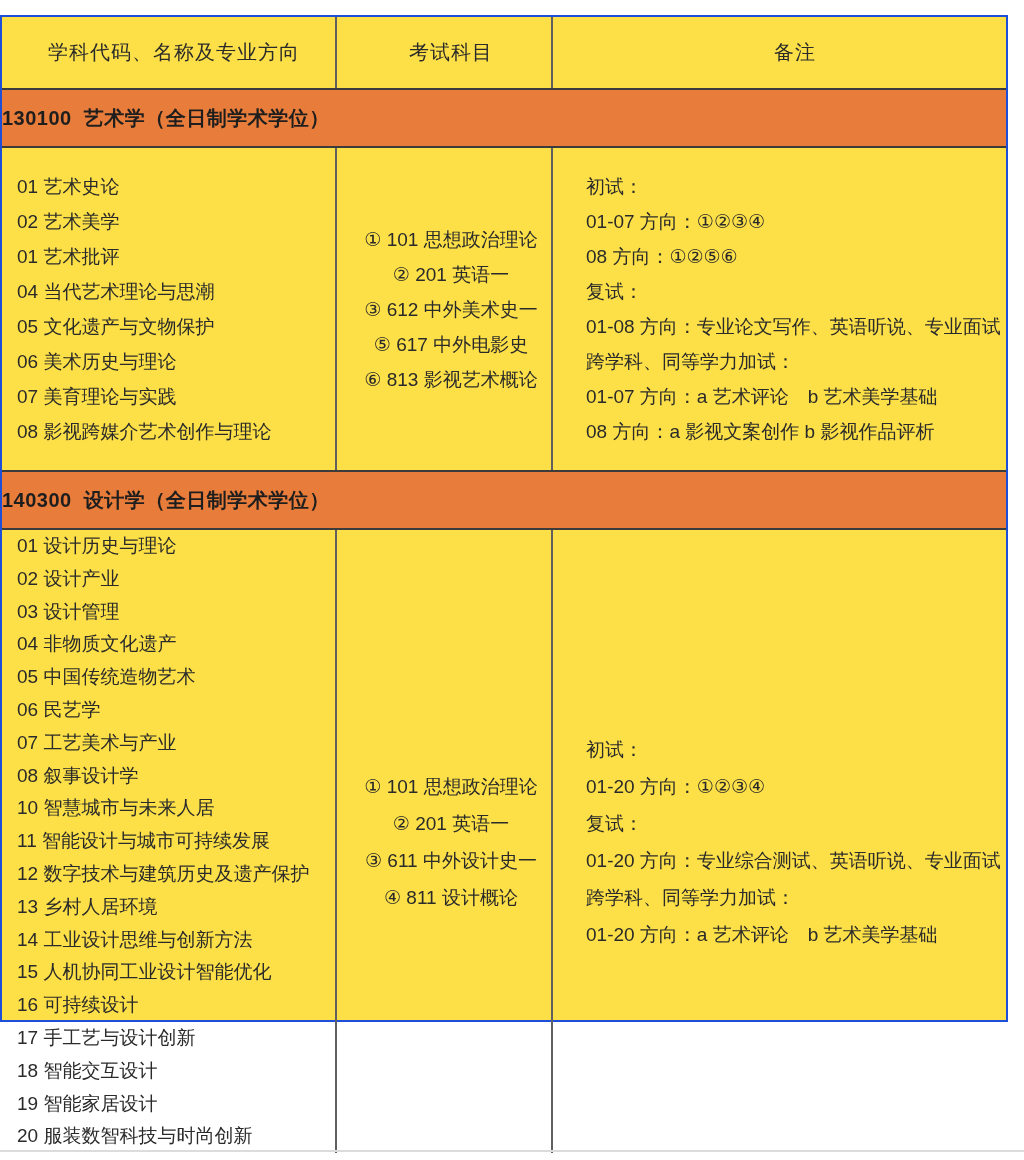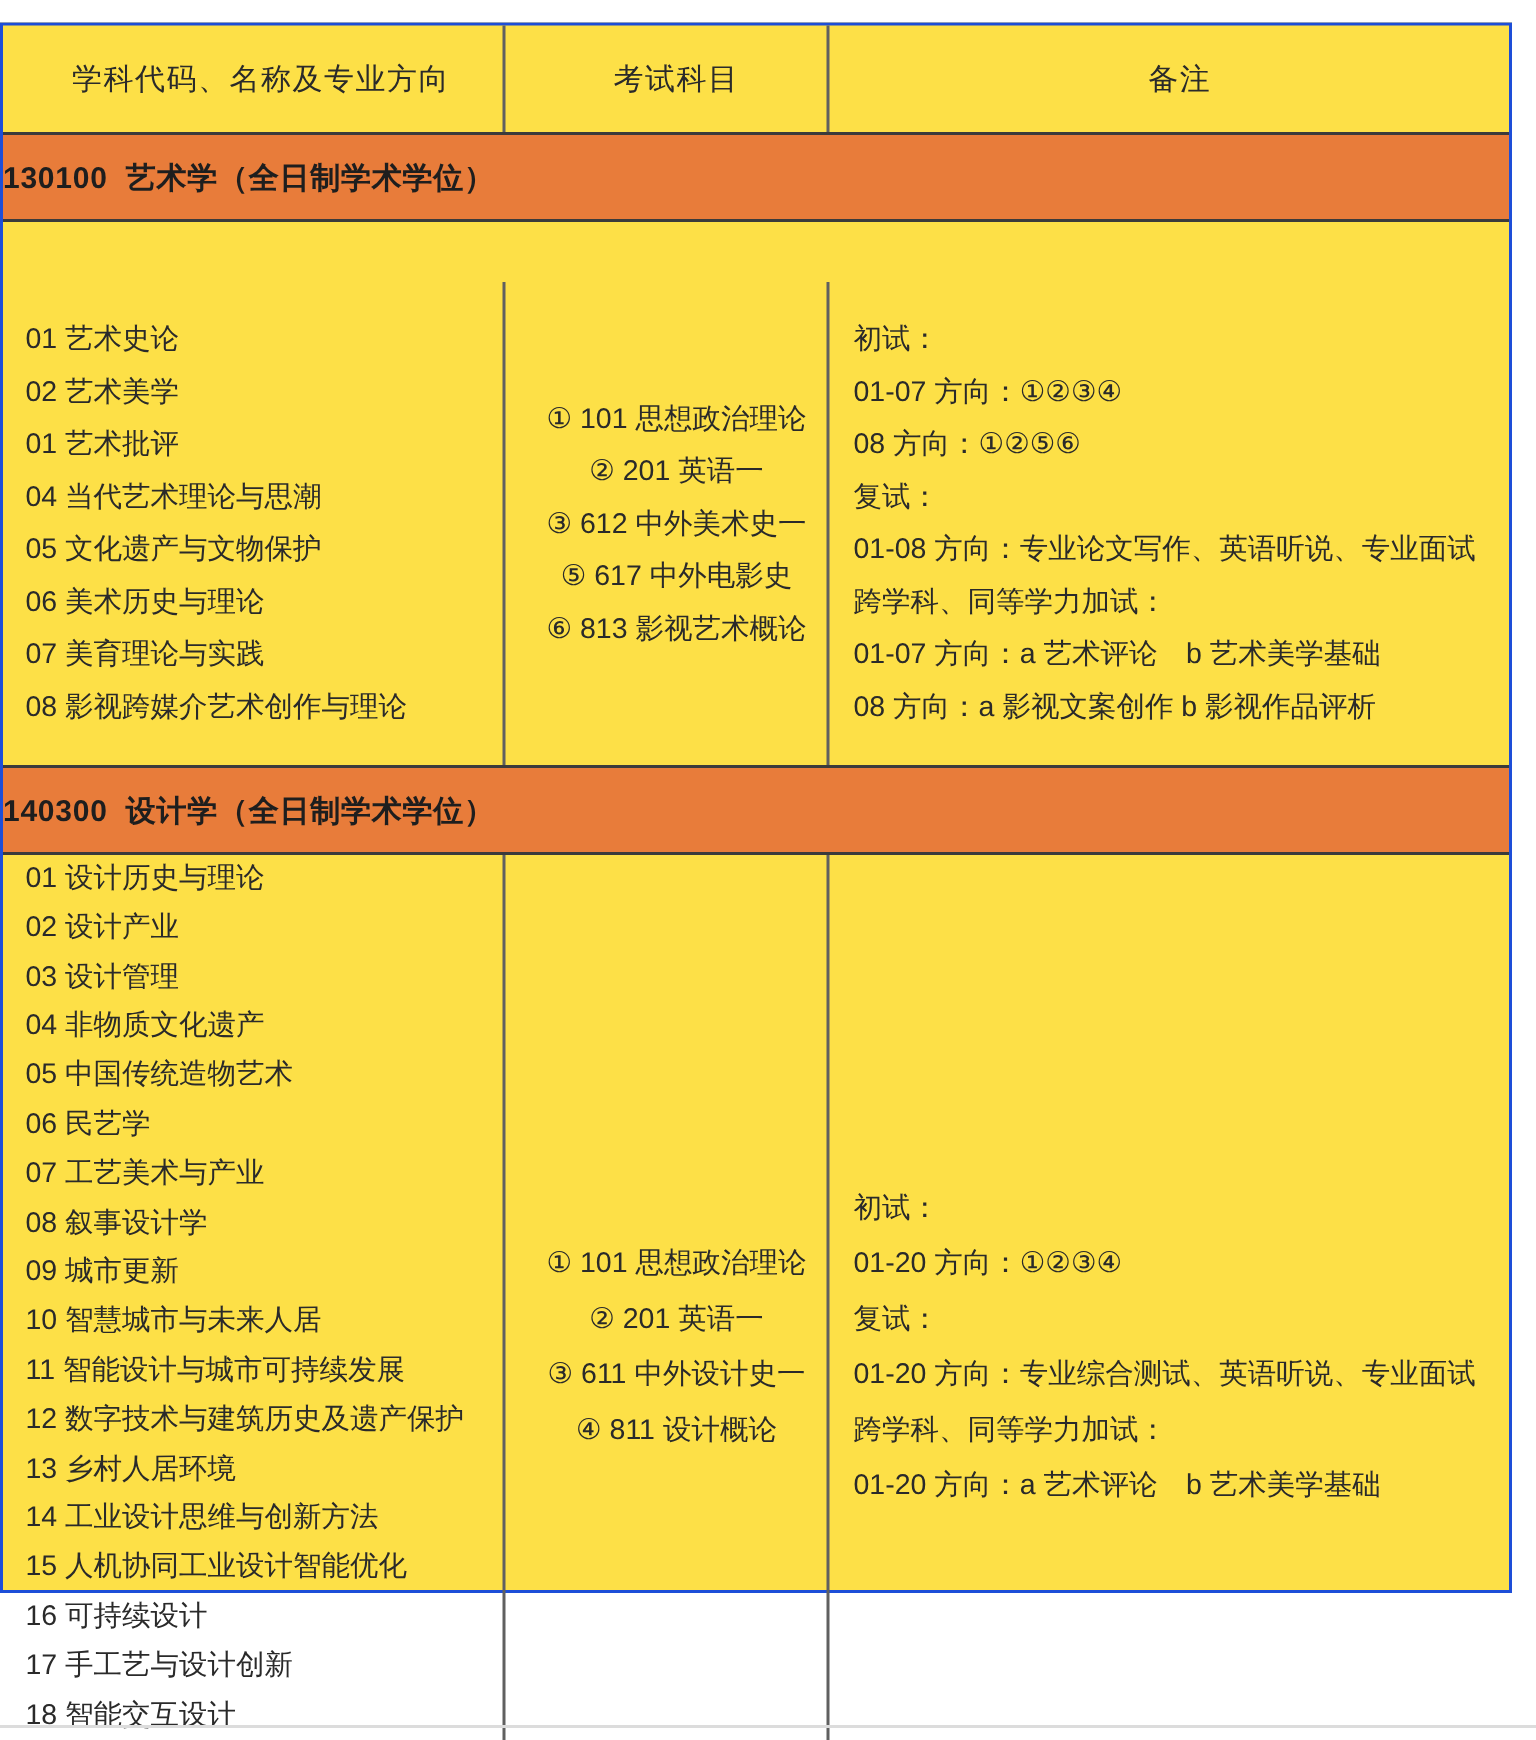--- a/index.html
+++ b/index.html
@@ -40,32 +40,32 @@
     font-weight: bold;
     color: #1e1e1e;
     white-space: pre-wrap;
     letter-spacing: 0.5px;
   }
   .body-row .cell {
     display: flex;
     flex-direction: column;
     justify-content: center;
   }
-  .row1 { height: 322px; margin-top: 40px; }
+  .row1 { height: 322px; }
   .row2 { height: 490px; }
   .line {
     white-space: pre-wrap;
     font-size: 19px;
   }
   .row1 .line { line-height: 35px; }
   .row2 .c1 .line { line-height: 32.8px; }
   .row2 .c2 .line, .row2 .c3 .line { line-height: 37px; }
   .c1 { padding-left: 15px; padding-right: 4px; }
   .c2 { padding-left: 18px; padding-right: 4px; align-items: center; }
-  .c3 { padding-left: 16px; padding-right: 2px; }
+  .c3 { padding-left: 33px; padding-right: 2px; }
   .bold { font-weight: normal; }
   .bottom-edge-line {
     position: absolute;
     left: 0; top: 1150px;
     width: 1024px; height: 2px;
     background: #dcdcdc;
   }
 </style>
 </head>
 <body>
@@ -115,21 +115,20 @@
   <div class="row body-row row2">
     <div class="cell c1">
       <div class="line">01 设计历史与理论</div>
       <div class="line">02 设计产业</div>
       <div class="line">03 设计管理</div>
       <div class="line">04 非物质文化遗产</div>
       <div class="line">05 中国传统造物艺术</div>
       <div class="line">06 民艺学</div>
       <div class="line">07 工艺美术与产业</div>
       <div class="line">08 叙事设计学</div>
-      <div class="line">09 城市更新</div>
       <div class="line">10 智慧城市与未来人居</div>
       <div class="line">11 智能设计与城市可持续发展</div>
       <div class="line">12 数字技术与建筑历史及遗产保护</div>
       <div class="line">13 乡村人居环境</div>
       <div class="line">14 工业设计思维与创新方法</div>
       <div class="line">15 人机协同工业设计智能优化</div>
       <div class="line">16 可持续设计</div>
       <div class="line">17 手工艺与设计创新</div>
       <div class="line">18 智能交互设计</div>
       <div class="line">19 智能家居设计</div>

